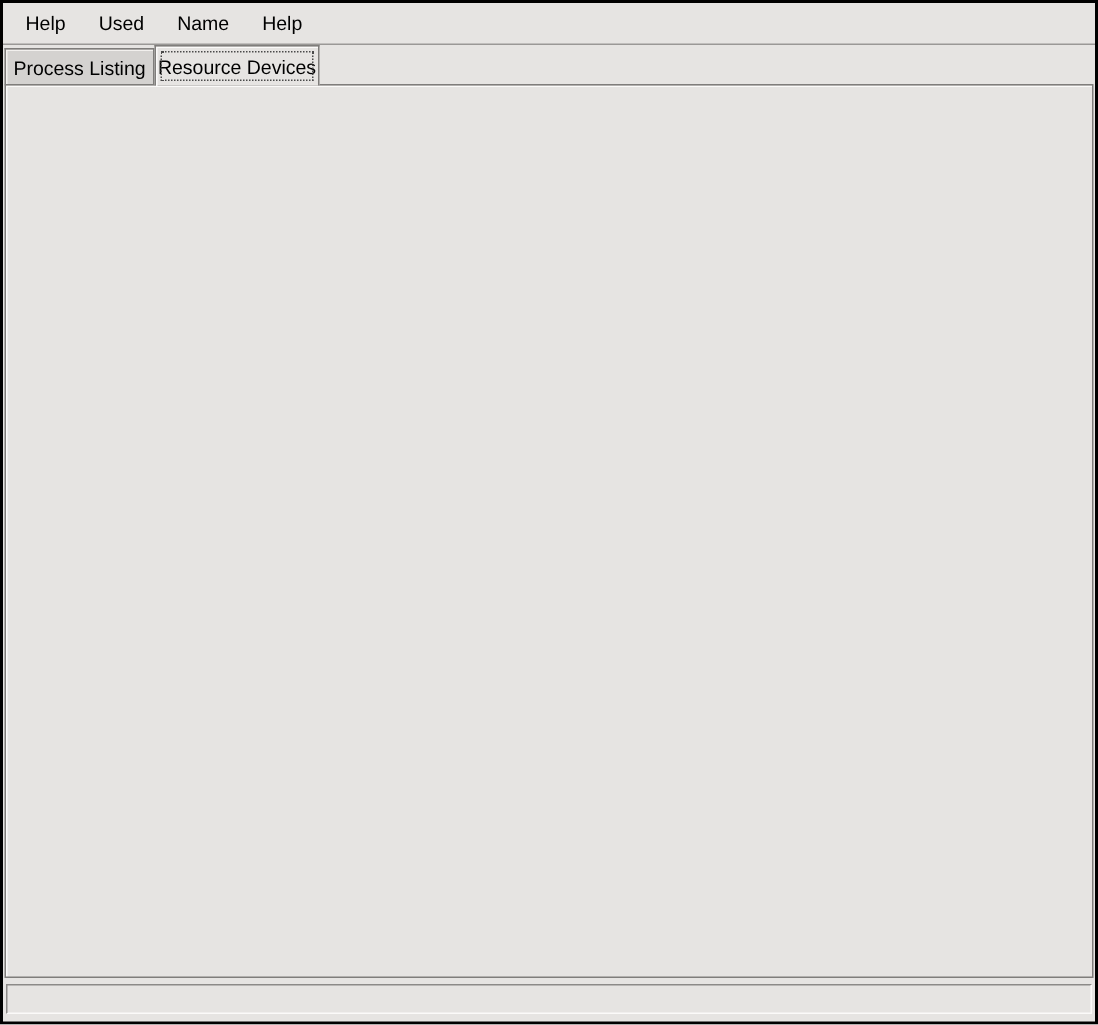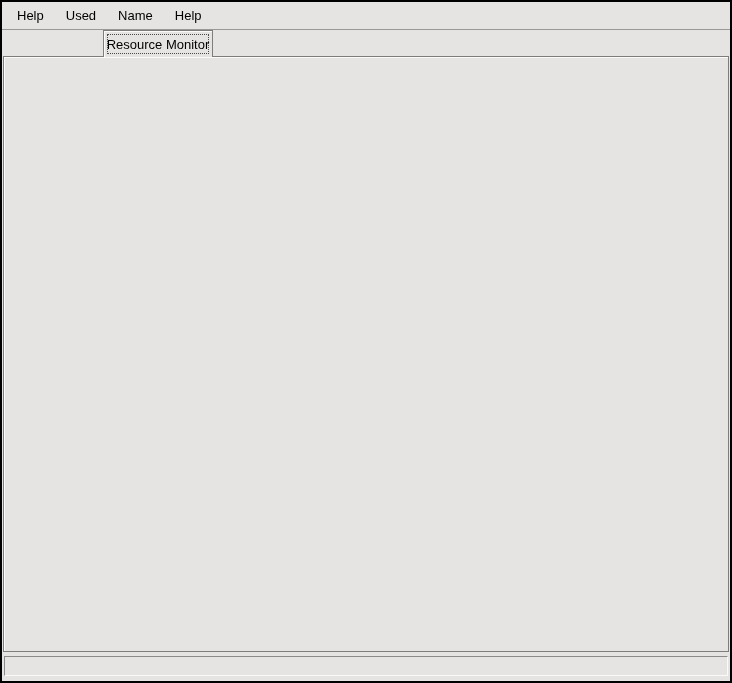--- a/index.html
+++ b/index.html
@@ -81,22 +81,25 @@
 
 <div class="root">
 
   <div class="menubar">
     <div class="menu-item">Help</div>
     <div class="menu-item">Used</div>
     <div class="menu-item">Name</div>
     <div class="menu-item">Help</div>
   </div>
 
+  <div class="tab tab-inactive">
+    <span>Process Listing</span>
+  </div>
   <div class="tab tab-active">
-    <span>Resource Monitor</span>
+    <span>Resource Devices</span>
     <span class="focus"></span>
   </div>
 
   <div class="page"></div>
 
   <div class="section-title" style="left:16px; top:69px;">CPU History</div>
   <div class="graph-frame" style="left:30px; top:88px; width:682px; height:127px;">
     <svg id="cpu-svg" width="682" height="127">
         <rect x="0" y="0" width="682" height="127" fill="#000000"></rect>
         <rect x="2.5" y="2.5" width="677" height="122" fill="none" stroke="#009000" stroke-width="1"></rect>

